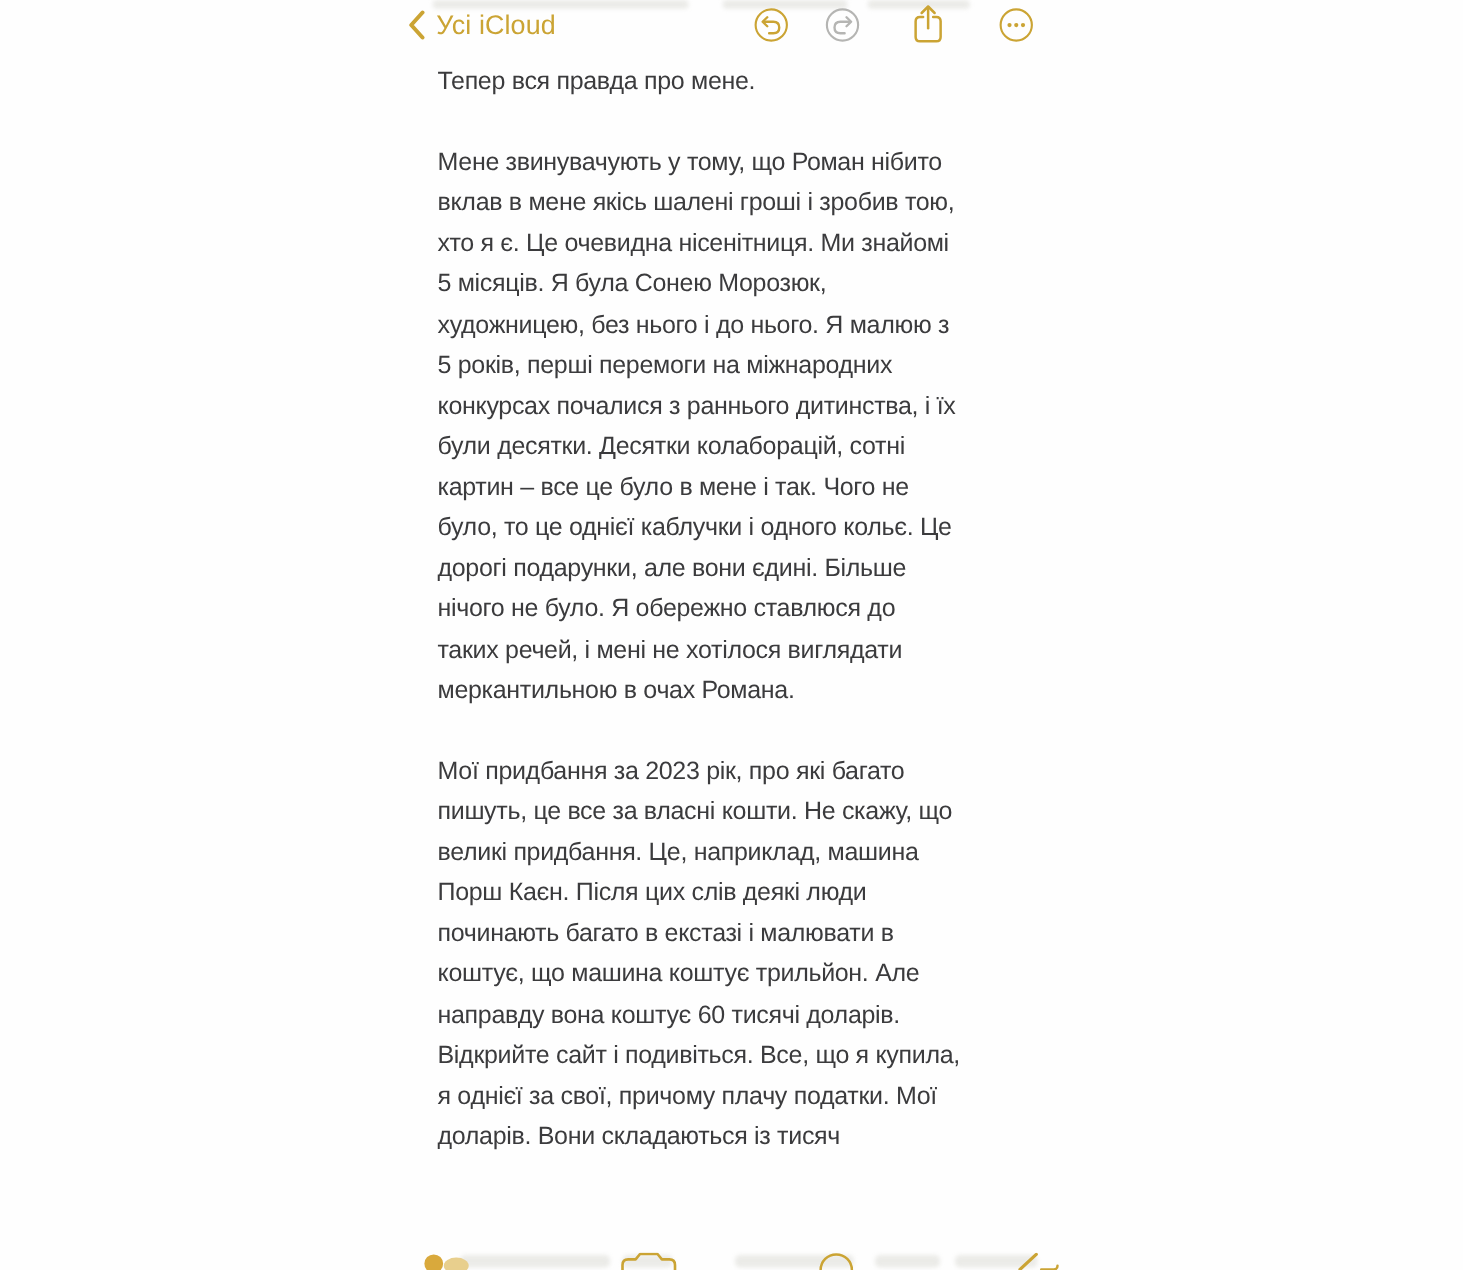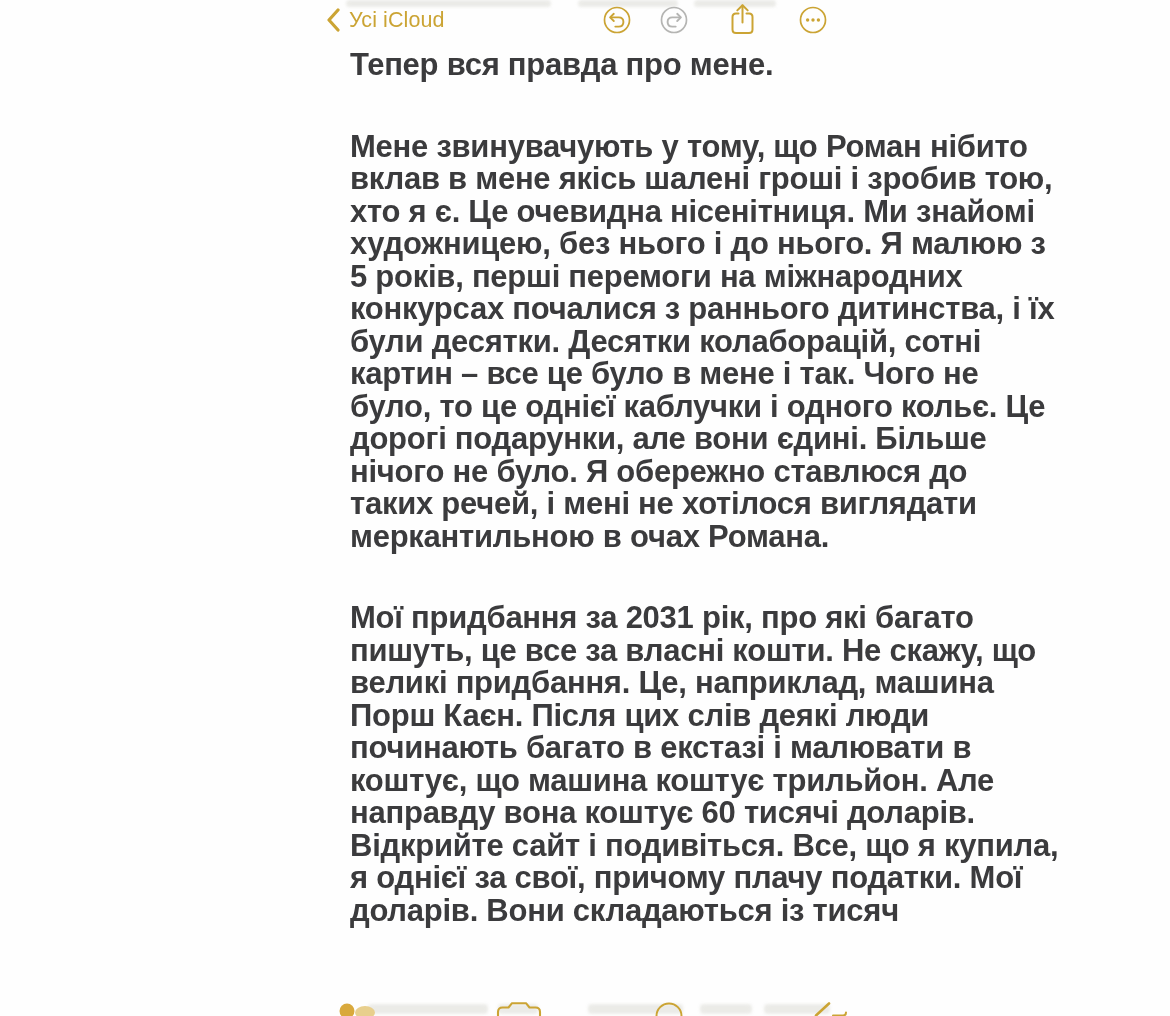--- a/index.html
+++ b/index.html
@@ -34,23 +34,23 @@
   .nav-icon.undo{left:603px;}
   .nav-icon.redo{left:660px;}
   .nav-icon.share{left:729px;top:3px;width:27px;height:33px;}
   .nav-icon.more{left:799px;}
   svg{display:block;}
 
   
   .note-body{
     position:absolute;left:350px;top:49px;width:480px;
     color:var(--text,#3b3b3d);
-    font-size:31px;line-height:32.5px;letter-spacing:-0.25px;font-weight:bold;
+    font-size:20px;line-height:32.5px;letter-spacing:-0.25px;
   }
-  .para + .para{margin-top:49px;}
+  .para + .para{margin-top:32px;}
   .line{white-space:nowrap;}
 
   
   .bottom-toolbar{position:absolute;left:0;top:1002px;width:1170px;height:14px;}
   .b-icon{position:absolute;top:0;cursor:pointer;}
   .b-icon.pen{left:338px;}
   .b-icon.camera{left:496px;}
   .b-icon.circle{left:655px;}
   .b-icon.compose{left:812px;}
 </style>
@@ -109,33 +109,34 @@
   </div>
 
   <div class="note-body">
       <div class="para">
         <div class="line">Тепер вся правда про мене.</div>
       </div>
       <div class="para">
         <div class="line">Мене звинувачують у тому, що Роман нібито</div>
         <div class="line">вклав в мене якісь шалені гроші і зробив тою,</div>
         <div class="line">хто я є. Це очевидна нісенітниця. Ми знайомі</div>
+        <div class="line">5 місяців. Я була Сонею Морозюк,</div>
         <div class="line">художницею, без нього і до нього. Я малюю з</div>
         <div class="line">5 років, перші перемоги на міжнародних</div>
         <div class="line">конкурсах почалися з раннього дитинства, і їх</div>
         <div class="line">були десятки. Десятки колаборацій, сотні</div>
         <div class="line">картин – все це було в мене і так. Чого не</div>
         <div class="line">було, то це однієї каблучки і одного кольє. Це</div>
         <div class="line">дорогі подарунки, але вони єдині. Більше</div>
         <div class="line">нічого не було. Я обережно ставлюся до</div>
         <div class="line">таких речей, і мені не хотілося виглядати</div>
         <div class="line">меркантильною в очах Романа.</div>
       </div>
       <div class="para">
-        <div class="line">Мої придбання за 2031 рік, про які багато</div>
+        <div class="line">Мої придбання за 2023 рік, про які багато</div>
         <div class="line">пишуть, це все за власні кошти. Не скажу, що</div>
         <div class="line">великі придбання. Це, наприклад, машина</div>
         <div class="line">Порш Каєн. Після цих слів деякі люди</div>
         <div class="line">починають багато в екстазі і малювати в</div>
         <div class="line">коштує, що машина коштує трильйон. Але</div>
         <div class="line">направду вона коштує 60 тисячі доларів.</div>
         <div class="line">Відкрийте сайт і подивіться. Все, що я купила,</div>
         <div class="line">я однієї за свої, причому плачу податки. Мої</div>
         <div class="line">доларів. Вони складаються із тисяч</div>
       </div>

